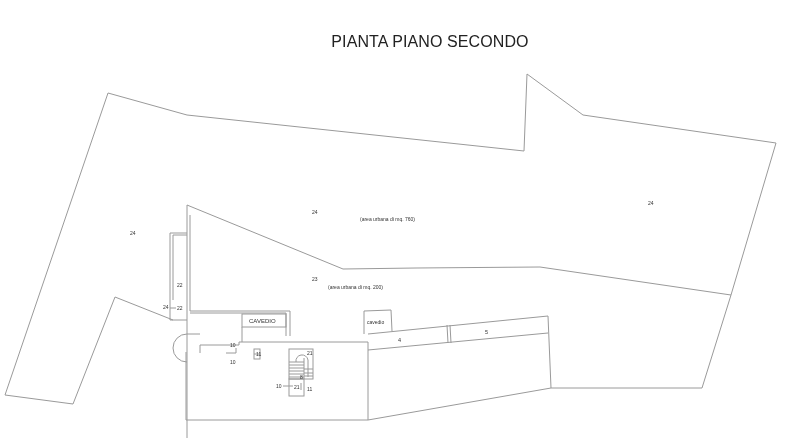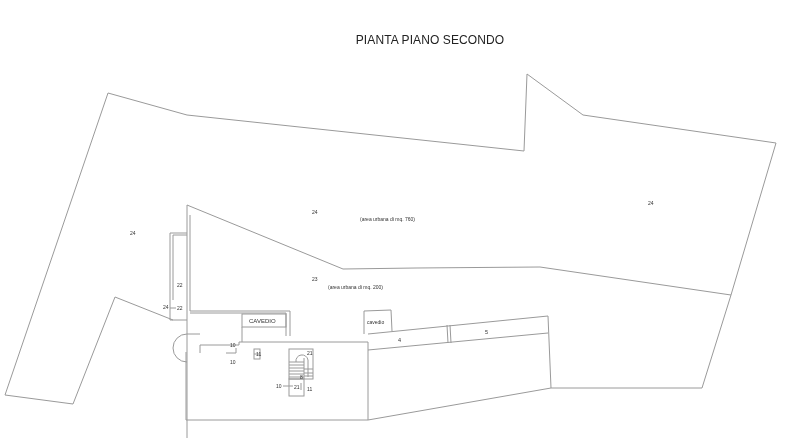--- a/index.html
+++ b/index.html
@@ -1,18 +1,18 @@
 <!DOCTYPE html>
 <html><head>
 <meta charset="utf-8">
 <style>
   html, body { margin:0; padding:0; background:#ffffff; }
   body { width:800px; height:438px; overflow:hidden; position:relative; font-family:"Liberation Sans", sans-serif; }
   #plan { position:absolute; left:0; top:0; width:800px; height:438px; }
-  .title { position:absolute; left:0; top:33px; width:764px; text-align:center; font-size:12px; color:#222; letter-spacing:0.1px; }
+  .title { position:absolute; left:0; top:33px; width:764px; text-align:center; font-size:16px; color:#222; letter-spacing:0.1px; }
   .title span { position:relative; left:48px; }
   .ln { fill:none; stroke:#9a9a9a; stroke-width:1; }
   .lbl { font-family:"Liberation Sans", sans-serif; fill:#333; font-size:5px; }
   .lbl-md { font-family:"Liberation Sans", sans-serif; fill:#333; font-size:5.5px; }
   .lbl-cav { font-family:"Liberation Sans", sans-serif; fill:#333; font-size:6px; }
 </style>
 </head>
 <body>
 
 <div class="title"><span>PIANTA PIANO SECONDO</span></div>

